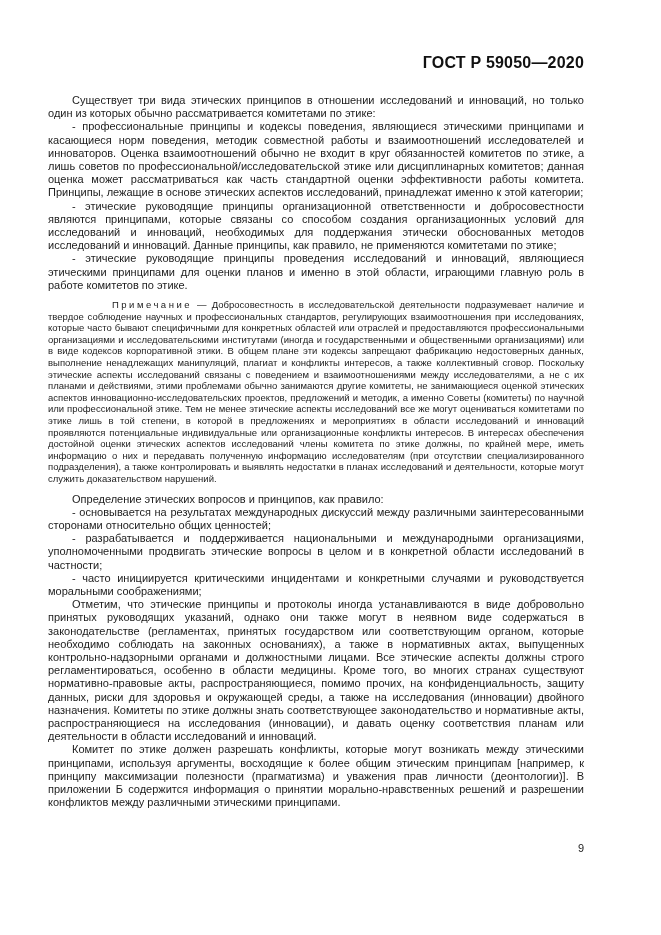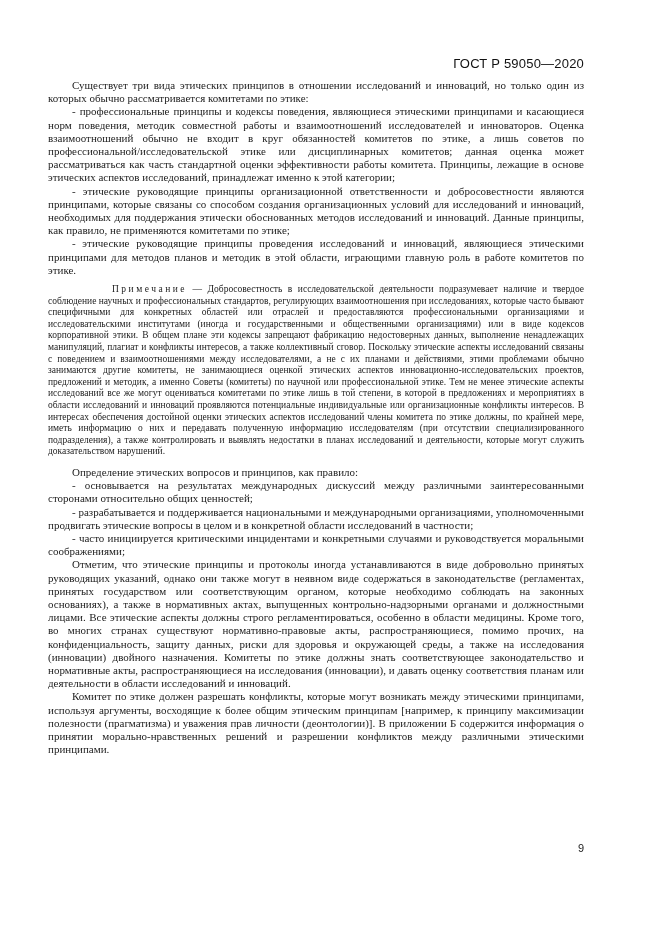--- a/index.html
+++ b/index.html
@@ -17,35 +17,34 @@
     overflow: hidden;
   }
   .header {
     position: absolute;
     top: 54px;
     left: 48px;
     width: 536px;
     text-align: right;
   }
   .std-code {
-    font-weight: normal;
-    font-size: 13px;
+    font-weight: bold;
+    font-size: 16px;
     color: #111111;
     letter-spacing: 0.2px;
     margin-left: 46px;
   }
   .content {
     position: absolute;
-    top: 79px;
+    top: 94px;
     left: 48px;
     width: 536px;
     font-size: 11px;
     line-height: 13.2px;
     text-align: justify;
-    font-family: Liberation Serif, serif;
   }
   .para {
     margin: 0;
     text-indent: 24px;
   }
   .note {
     margin: 7px 0 8px 0;
     font-size: 9.5px;
     line-height: 11.6px;
     text-indent: 24px;
@@ -71,21 +70,21 @@
 <div class="page">
 
   <div class="header">
     <span class="std-code">ГОСТ Р 59050—2020</span>
   </div>
 
   <div class="content">
     <p class="para">Существует три вида этических принципов в отношении исследований и инноваций, но только один из которых обычно рассматривается комитетами по этике:</p>
     <p class="para">- профессиональные принципы и кодексы поведения, являющиеся этическими принципами и касающиеся норм поведения, методик совместной работы и взаимоотношений исследователей и инноваторов. Оценка взаимоотношений обычно не входит в круг обязанностей комитетов по этике, а лишь советов по профессиональной/исследовательской этике или дисциплинарных комитетов; данная оценка может рассматриваться как часть стандартной оценки эффективности работы комитета. Принципы, лежащие в основе этических аспектов исследований, принадлежат именно к этой категории;</p>
     <p class="para">- этические руководящие принципы организационной ответственности и добросовестности являются принципами, которые связаны со способом создания организационных условий для исследований и инноваций, необходимых для поддержания этически обоснованных методов исследований и инноваций. Данные принципы, как правило, не применяются комитетами по этике;</p>
-    <p class="para">- этические руководящие принципы проведения исследований и инноваций, являющиеся этическими принципами для методов планов и методик в этой области, играющими главную роль в работе комитетов по этике.</p>
+    <p class="para">- этические руководящие принципы проведения исследований и инноваций, являющиеся этическими принципами для оценки планов и именно в этой области, играющими главную роль в работе комитетов по этике.</p>
 
     <div class="note">
       <span class="note-label">Примечание</span><span> — Добросовестность в исследовательской деятельности подразумевает наличие и твердое соблюдение научных и профессиональных стандартов, регулирующих взаимоотношения при исследованиях, которые часто бывают специфичными для конкретных областей или отраслей и предоставляются профессиональными организациями и исследовательскими институтами (иногда и государственными и общественными организациями) или в виде кодексов корпоративной этики. В общем плане эти кодексы запрещают фабрикацию недостоверных данных, выполнение ненадлежащих манипуляций, плагиат и конфликты интересов, а также коллективный сговор. Поскольку этические аспекты исследований связаны с поведением и взаимоотношениями между исследователями, а не с их планами и действиями, этими проблемами обычно занимаются другие комитеты, не занимающиеся оценкой этических аспектов инновационно-исследовательских проектов, предложений и методик, а именно Советы (комитеты) по научной или профессиональной этике. Тем не менее этические аспекты исследований все же могут оцениваться комитетами по этике лишь в той степени, в которой в предложениях и мероприятиях в области исследований и инноваций проявляются потенциальные индивидуальные или организационные конфликты интересов. В интересах обеспечения достойной оценки этических аспектов исследований члены комитета по этике должны, по крайней мере, иметь информацию о них и передавать полученную информацию исследователям (при отсутствии специализированного подразделения), а также контролировать и выявлять недостатки в планах исследований и деятельности, которые могут служить доказательством нарушений.</span>
     </div>
 
     <p class="para">Определение этических вопросов и принципов, как правило:</p>
     <p class="para">- основывается на результатах международных дискуссий между различными заинтересованными сторонами относительно общих ценностей;</p>
     <p class="para">- разрабатывается и поддерживается национальными и международными организациями, уполномоченными продвигать этические вопросы в целом и в конкретной области исследований в частности;</p>
     <p class="para">- часто инициируется критическими инцидентами и конкретными случаями и руководствуется моральными соображениями;</p>
     <p class="para">Отметим, что этические принципы и протоколы иногда устанавливаются в виде добровольно принятых руководящих указаний, однако они также могут в неявном виде содержаться в законодательстве (регламентах, принятых государством или соответствующим органом, которые необходимо соблюдать на законных основаниях), а также в нормативных актах, выпущенных контрольно-надзорными органами и должностными лицами. Все этические аспекты должны строго регламентироваться, особенно в области медицины. Кроме того, во многих странах существуют нормативно-правовые акты, распространяющиеся, помимо прочих, на конфиденциальность, защиту данных, риски для здоровья и окружающей среды, а также на исследования (инновации) двойного назначения. Комитеты по этике должны знать соответствующее законодательство и нормативные акты, распространяющиеся на исследования (инновации), и давать оценку соответствия планам или деятельности в области исследований и инноваций.</p>

